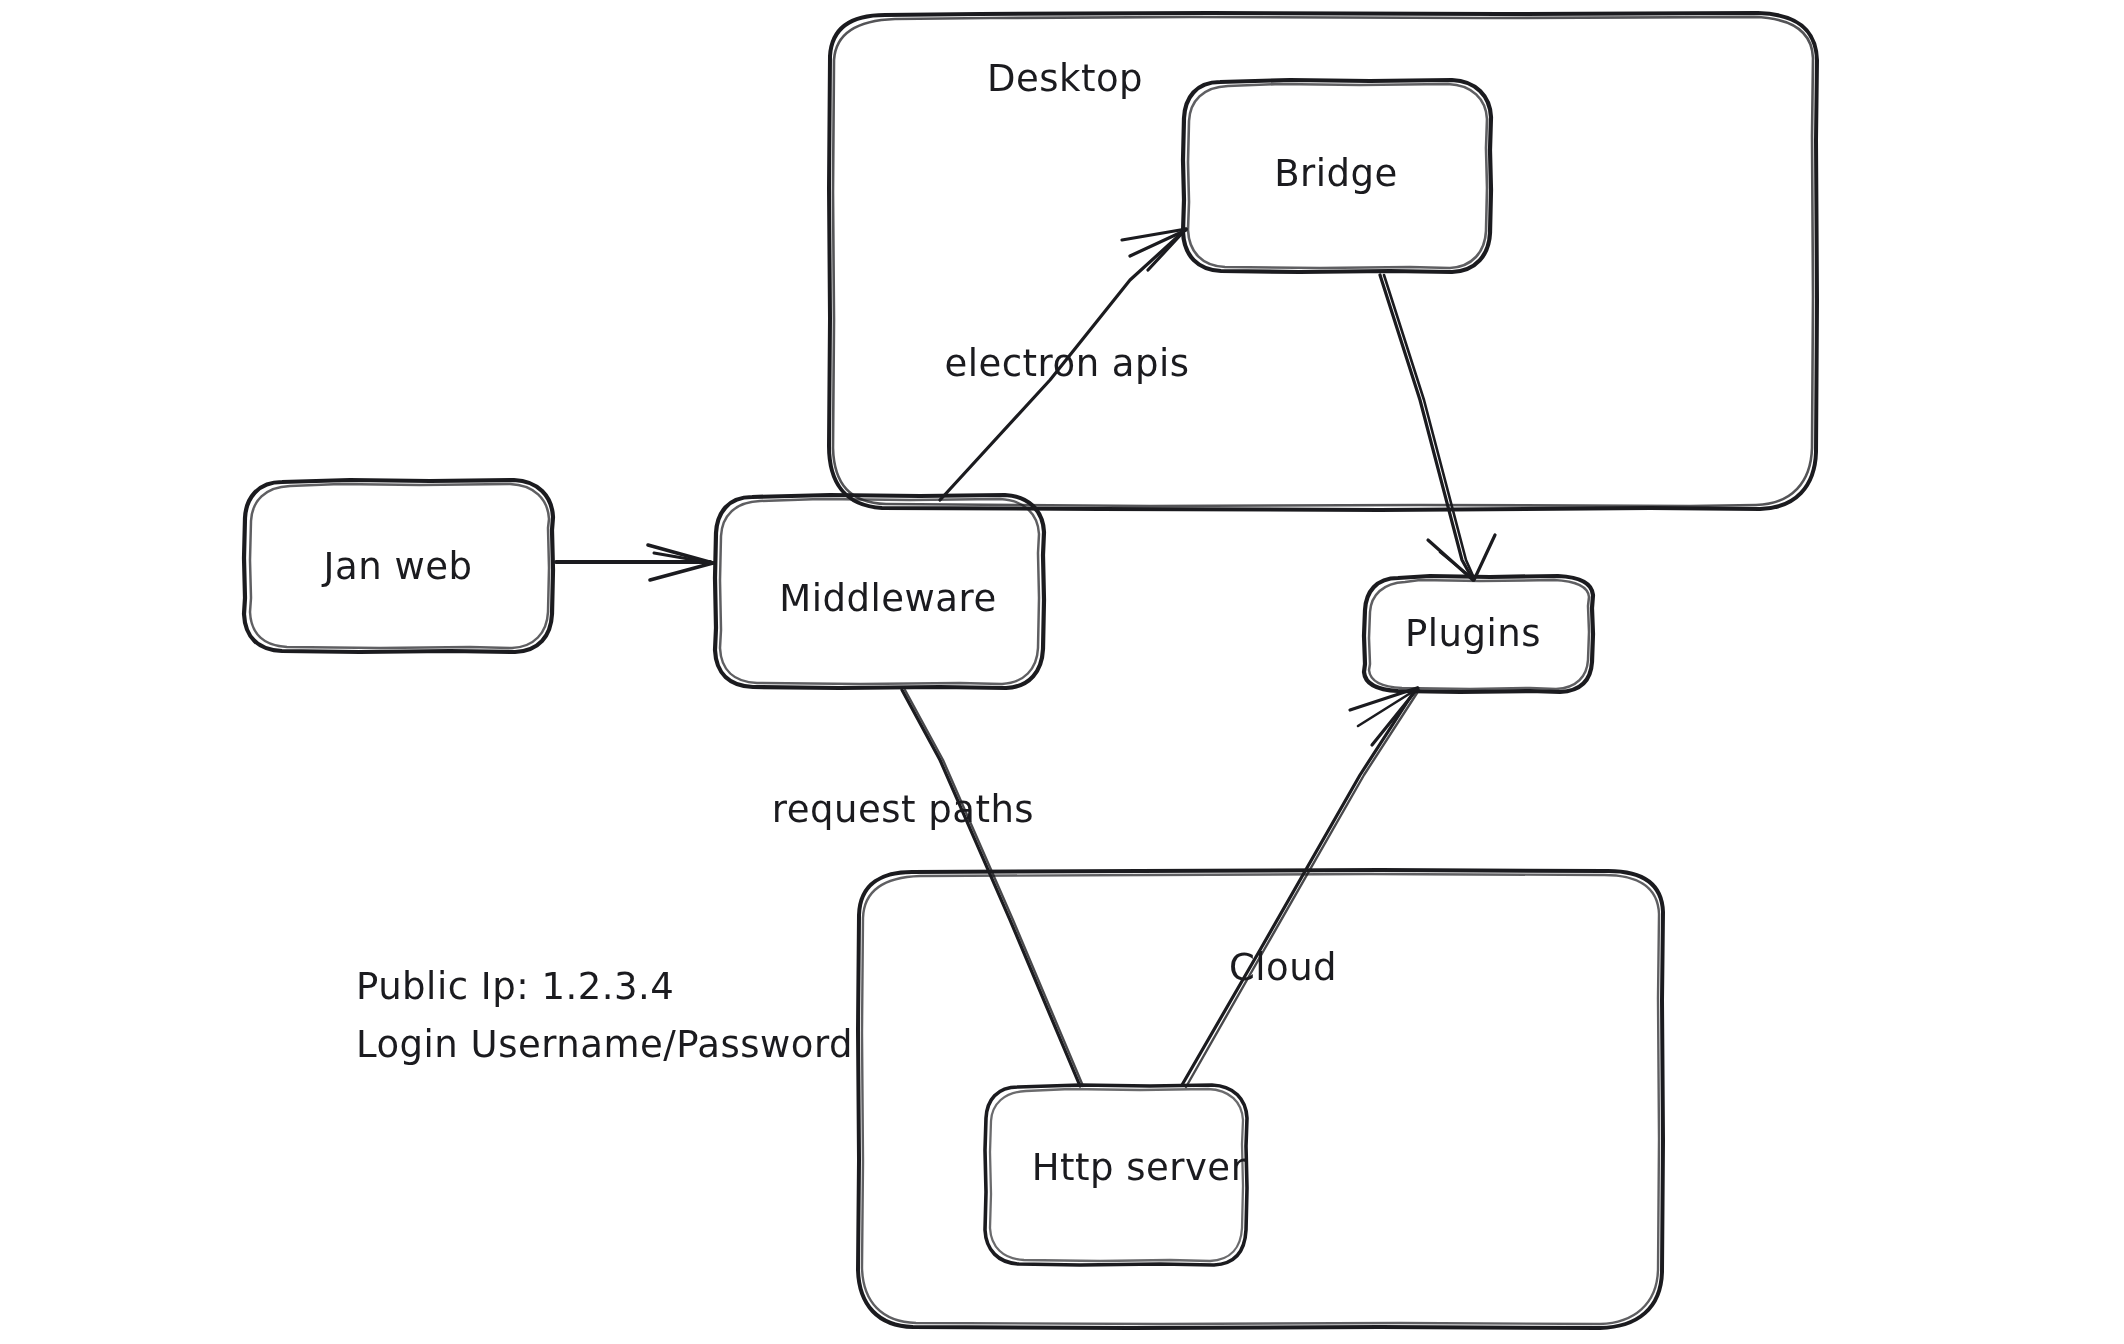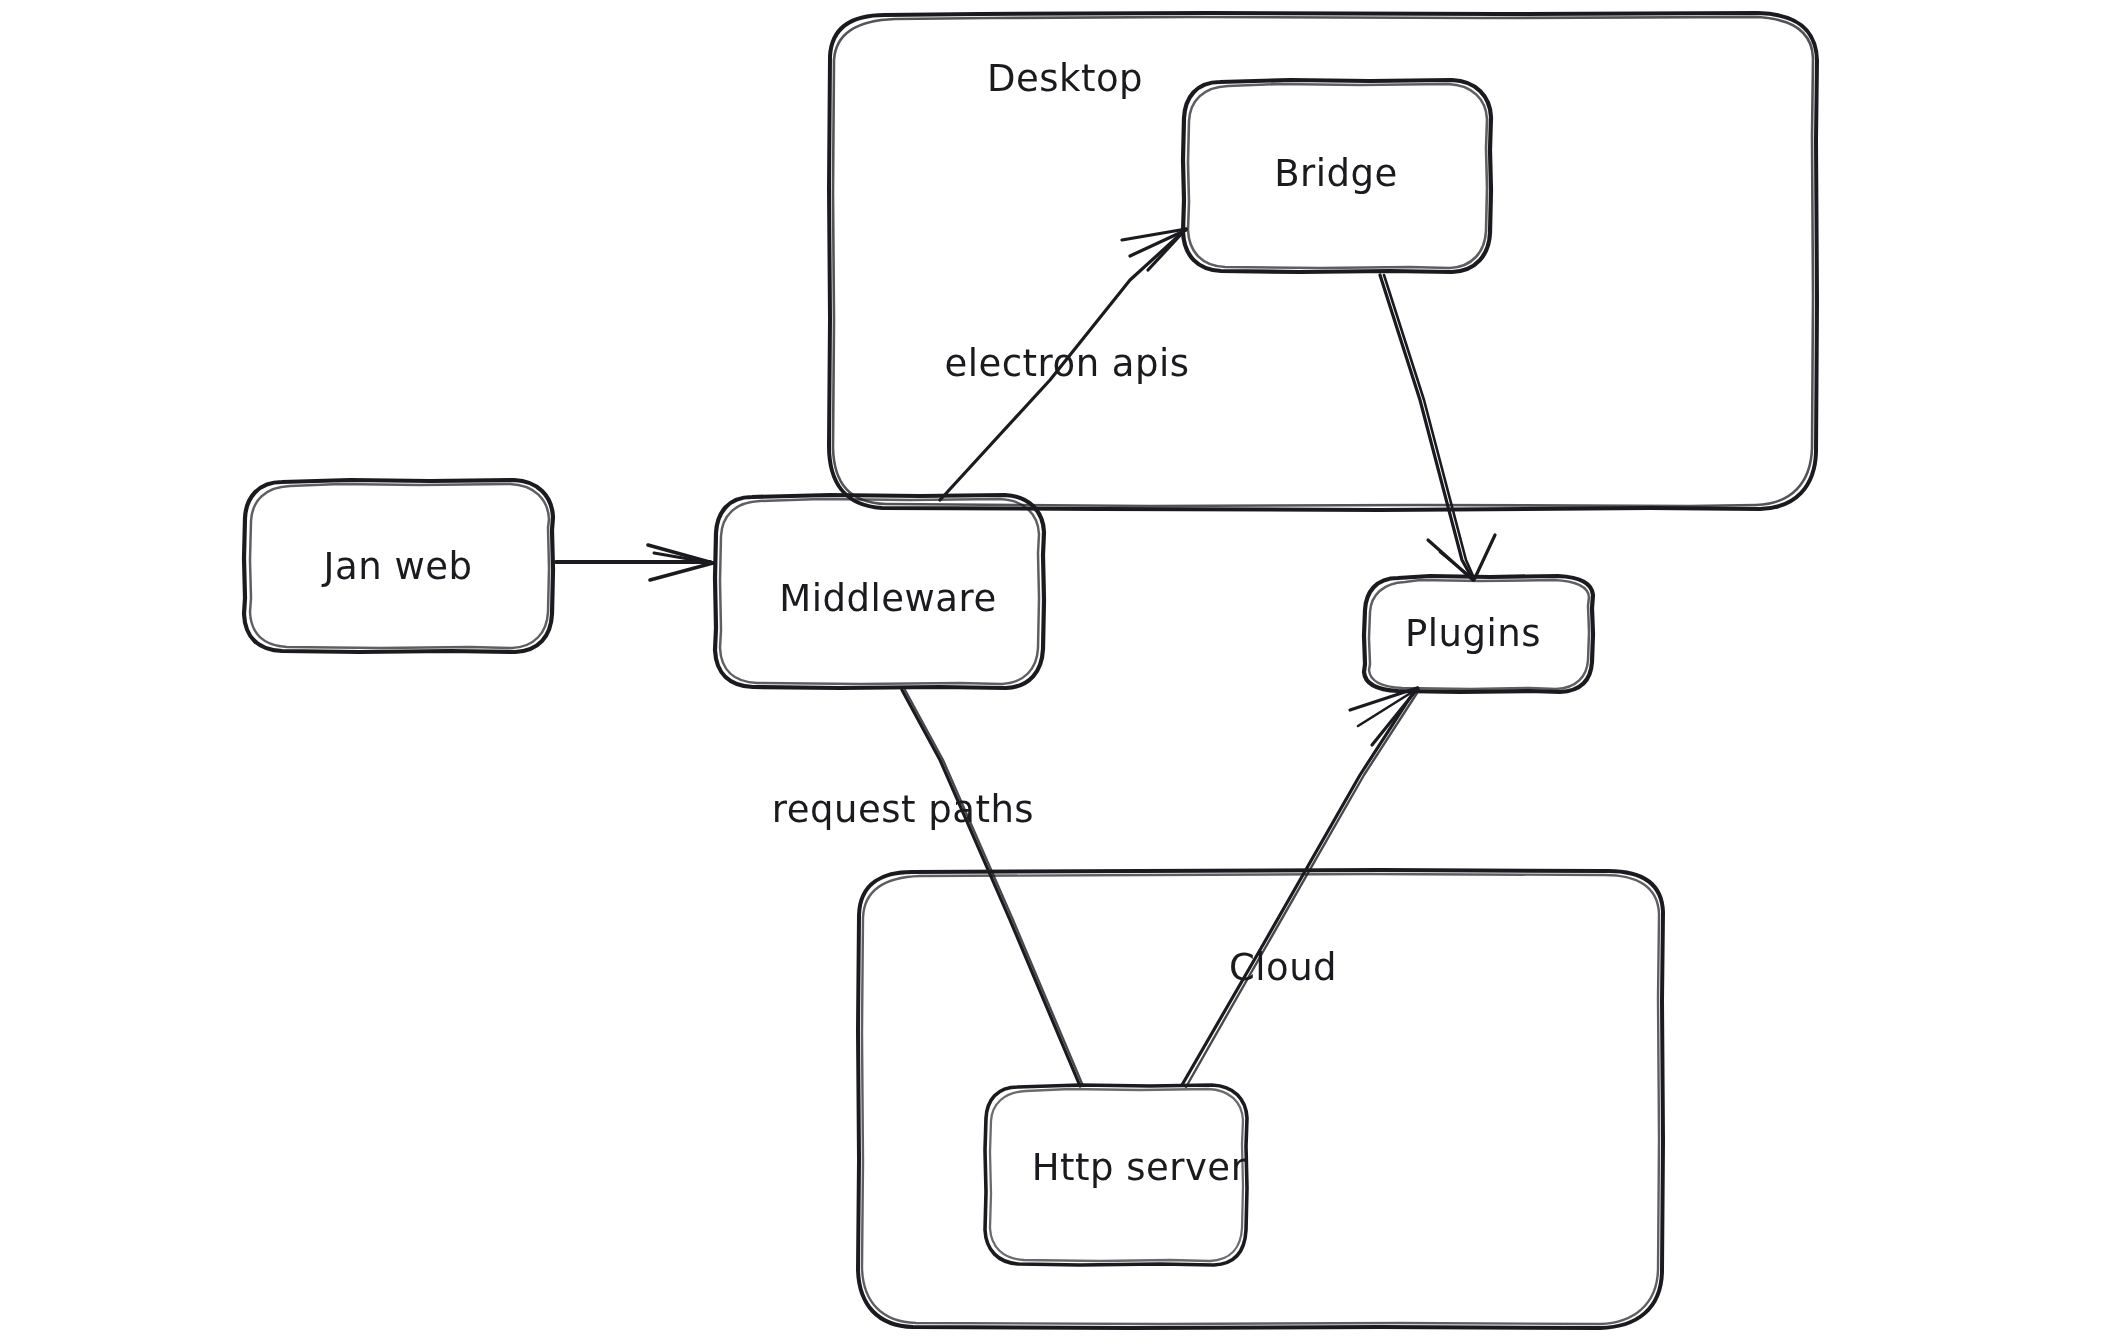--- a/index.html
+++ b/index.html
@@ -282,15 +282,17 @@
   <div class="label node-label centered" style="left:1473px; top:633px;">Plugins</div>
 
   <div class="label node-label centered" style="left:1115px; top:1167px;margin-left:24px;">Http server</div>
 
   <div class="label edge-label centered" style="left:1067px; top:363px;">electron apis</div>
 
   <div class="label edge-label centered" style="left:903px; top:809px;">request paths</div>
 
   <div class="label edge-label centered" style="left:1283px; top:967px;">Cloud</div>
 
-
+  <div class="label note-label" style="left:356px; top:962px;">Public Ip: 1.2.3.4</div>
+
+  <div class="label note-label" style="left:356px; top:1020px;">Login Username/Password</div>
 
 </div>
 
 </body></html>

